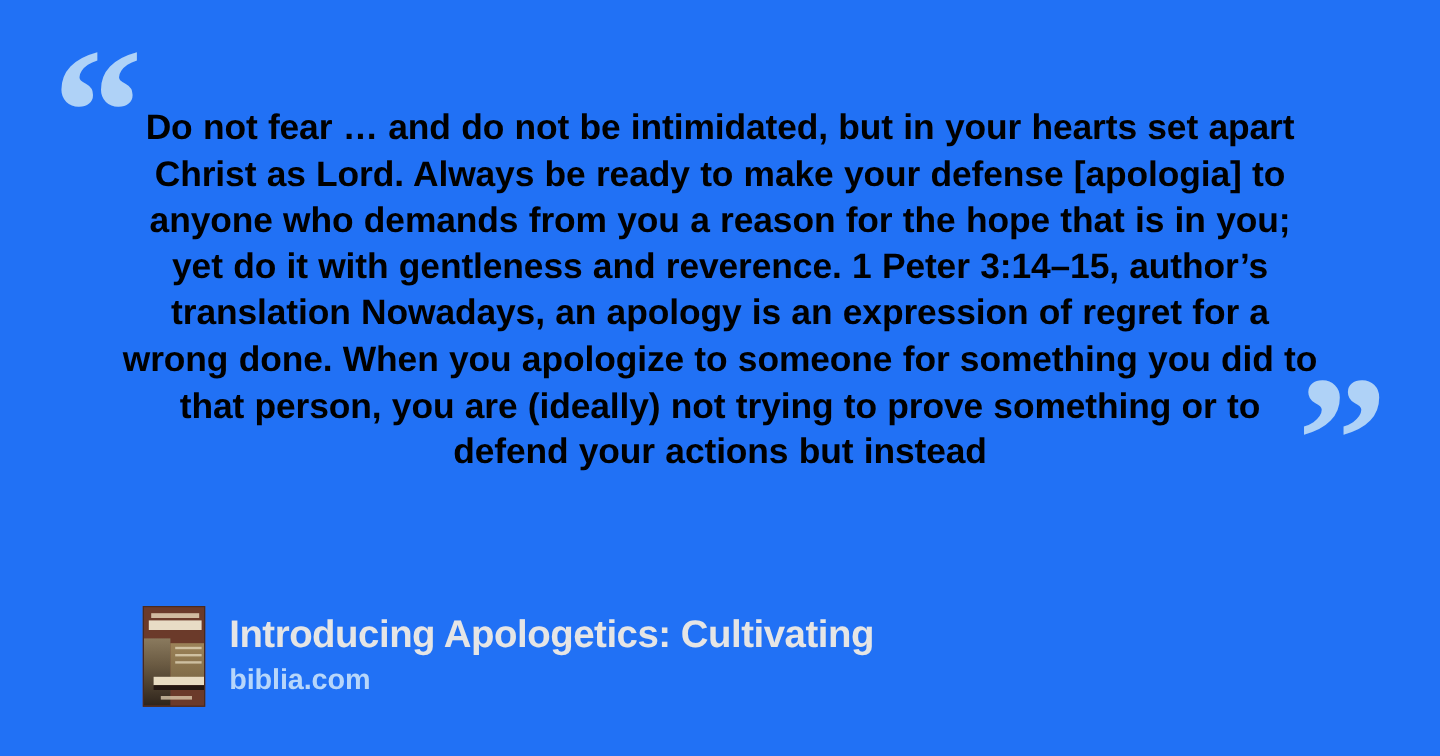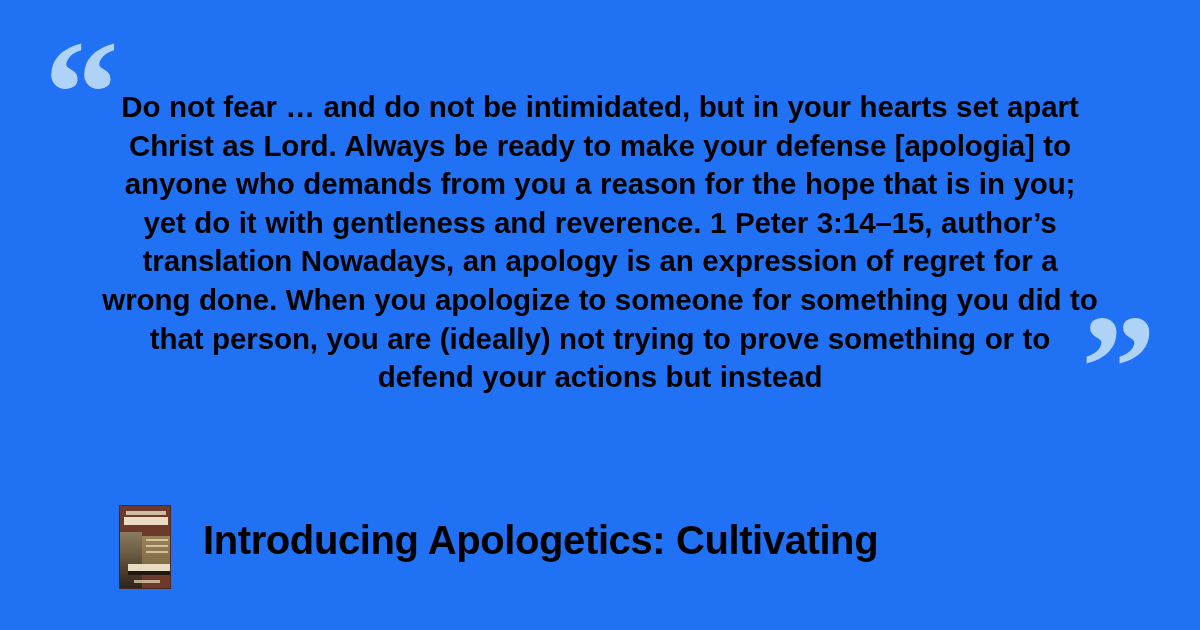--- a/index.html
+++ b/index.html
@@ -137,25 +137,25 @@
     box-shadow: 0 6px 0 rgba(240,230,205,0.65), 0 12px 0 rgba(240,230,205,0.65);
   }
 
   #footer-text {
     margin-left: 20px;
     display: flex;
     flex-direction: column;
     justify-content: flex-start;
   }
   #book-title {
-    margin: 12px;
-    color: #000000;
-    font-family: "Liberation Sans", sans-serif;
-    font-weight: 700;
-    font-size: 40px;
+    margin: 0;
+    color: #e5e5e5;
+    font-family: "Liberation Sans", sans-serif;
+    font-weight: 700;
+    font-size: 32px;
     line-height: 46px;
     letter-spacing: -0.4px;
     white-space: nowrap;
   }
   #source-site {
     margin: 2px 0 0 0;
     color: #B7D6FA;
     font-family: "Liberation Sans", sans-serif;
     font-weight: 700;
     font-size: 24px;
@@ -184,17 +184,18 @@
       <span class="cov-left"></span>
       <span class="cov-panel"></span>
       <span class="cov-blurb"></span>
       <span class="cov-band"></span>
       <span class="cov-band2"></span>
       <span class="cov-auth"></span>
     </div>
 
     <div id="footer-text">
       <div id="book-title">Introducing Apologetics: Cultivating</div>
+      <div id="source-site">biblia.com</div>
     </div>
 
   </div>
 
 </div>
 
 </body></html>

